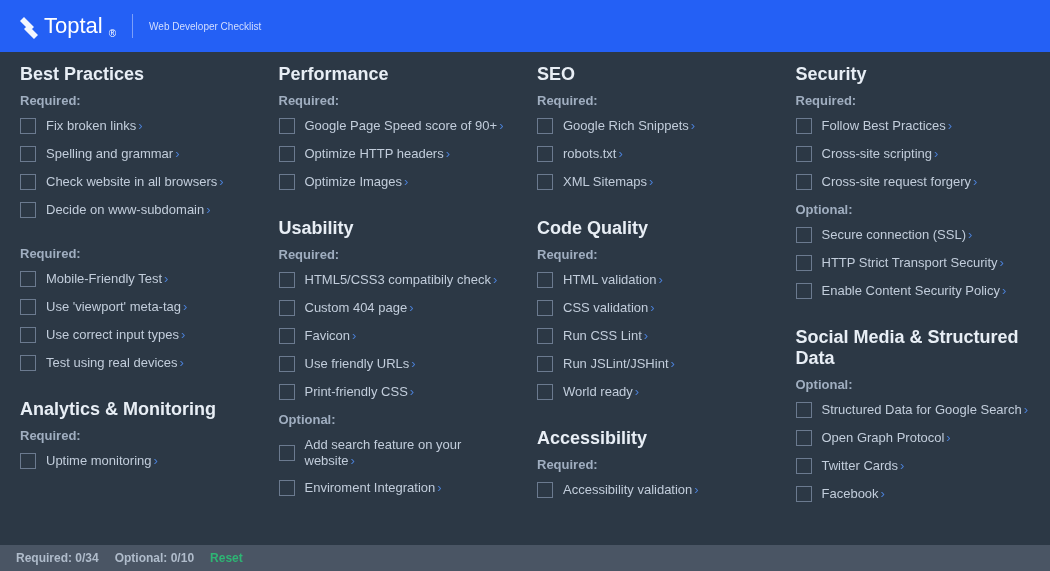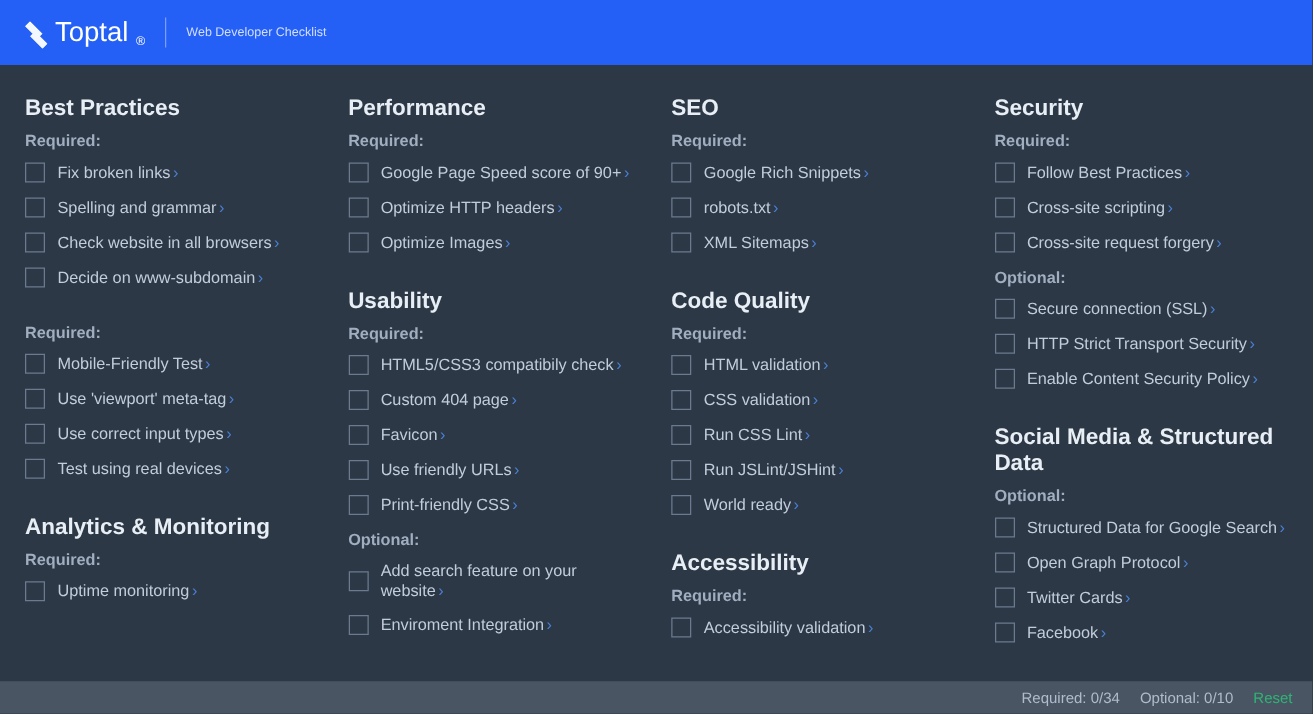--- a/index.html
+++ b/index.html
@@ -45,21 +45,21 @@
       width: 1px;
       height: 24px;
       background: rgba(255,255,255,0.4);
       margin: 0 16px;
     }
     .header-title {
       color: #d3deff;
       font-size: 10px;
     }
     .content {
-      padding: 24px 20px 0 20px;
+      padding: 12px 20px 0 20px;
       display: grid;
       grid-template-columns: repeat(4, 1fr);
       gap: 16px 24px;
       height: calc(100% - 52px - 26px);
       overflow: hidden;
     }
     .column {
       display: flex;
       flex-direction: column;
     }
@@ -104,24 +104,24 @@
     }
     .footer {
       position: absolute;
       bottom: 0;
       left: 0;
       right: 0;
       height: 26px;
       background: #4a5564;
       display: flex;
       align-items: center;
-      justify-content: flex-end;
       padding: 0 16px;
       gap: 16px;
       font-size: 12px;
+      font-weight: bold;
     }
     .footer-stat {
       color: #b0bccb;
     }
     .footer-reset {
       color: #2eb574;
       cursor: pointer;
     }
   </style>
 </head>

